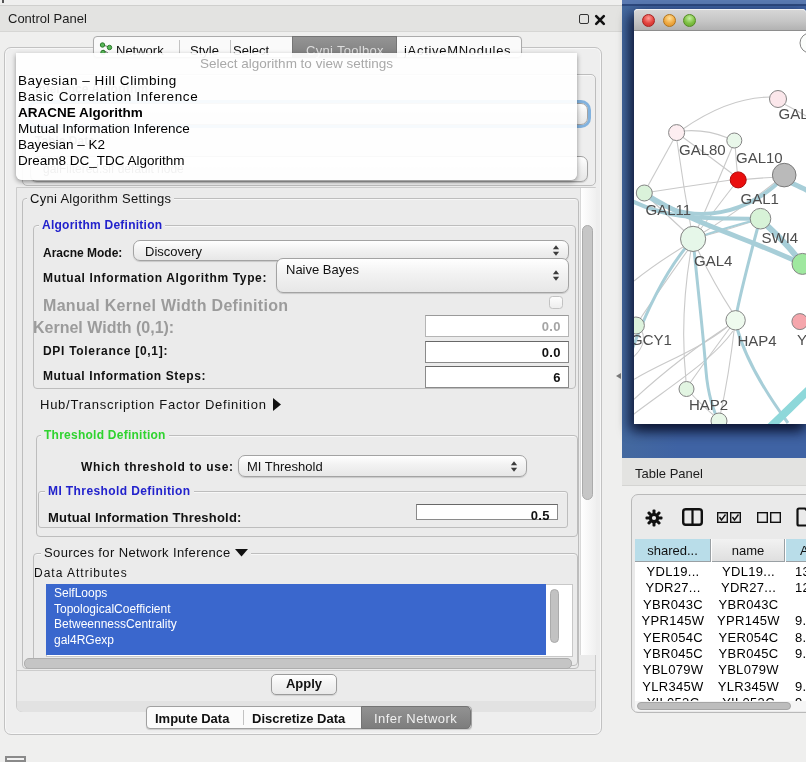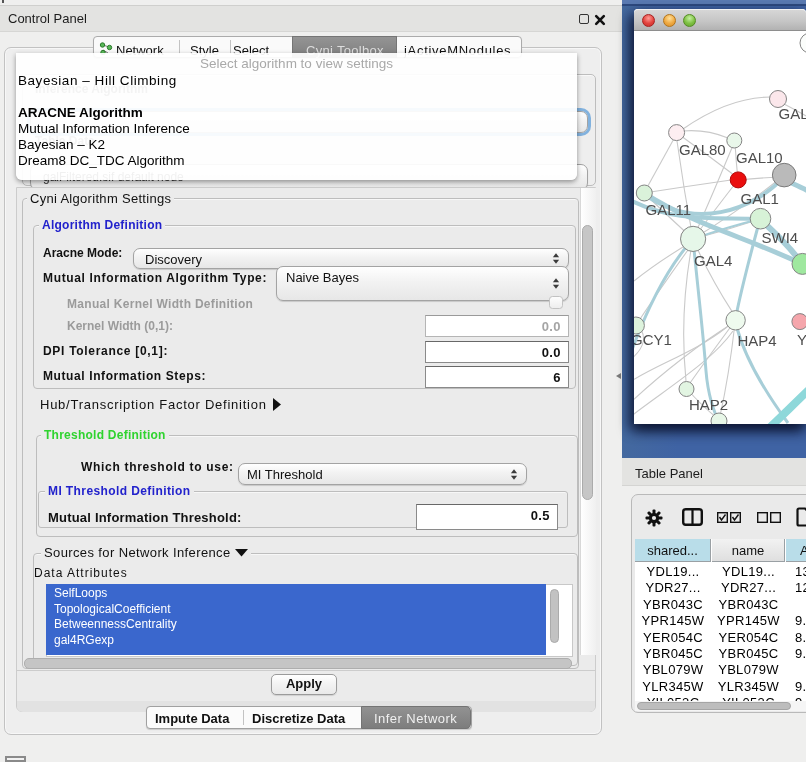--- a/index.html
+++ b/index.html
@@ -1,26 +1,26 @@
 <!DOCTYPE html>
 <html><head>
 <meta charset="utf-8">
 <style>
 * { margin:0; padding:0; box-sizing:border-box; }
 html,body { width:806px; height:762px; overflow:hidden; background:#efefee;
   font-family:"Liberation Sans", sans-serif; }
 .abs { position:absolute; }
 .lbl { font-size:12px; font-weight:bold; color:#111; white-space:nowrap; }
-.glbl { font-size:12px; font-weight:bold; color:#9b9b9b; white-space:nowrap;margin-left:24px; }
+.glbl { font-size:16px; font-weight:bold; color:#9b9b9b; white-space:nowrap; }
 .group { position:absolute; border:1px solid #bdbdbd; border-radius:5px;
   box-shadow:inset 0 1px 0 rgba(255,255,255,.6); }
 .gtitle { position:absolute; background:#ebebeb; padding:0 3px; font-size:13px; }
 .combo { position:absolute; border:1px solid #a3a3a3; border-radius:7px;
   background:linear-gradient(#ffffff,#f2f2f2 45%,#e7e7e7);
-  box-shadow:0 1px 1px rgba(0,0,0,.15); font-size:13px; color:#111;margin-top:8px; }
+  box-shadow:0 1px 1px rgba(0,0,0,.15); font-size:13px; color:#111; }
 .combo .ar { position:absolute; right:8px; top:50%; margin-top:-5.5px; width:8px; height:11px; }
 .tfield { position:absolute; border:1px solid #8a8a8a; border-top-color:#686868;
   background:#ffffff; font-size:13px; font-weight:bold; letter-spacing:0.4px; color:#111; text-align:right; }
 </style>
 </head>
 <body>
 
 <div class="abs" style="left:0;top:0;width:622px;height:762px;background:#efefee;"></div>
 <div class="abs" style="left:2px;top:0;width:2px;height:3px;background:#555;"></div>
 
@@ -80,21 +80,21 @@
 <div class="lbl abs" style="left:43px;top:271px;letter-spacing:0.65px;">Mutual Information Algorithm Type:</div>
 <div class="combo" style="left:276px;top:258px;width:293px;height:35px;">
   <span style="position:absolute;left:9px;top:3px;">Naive Bayes</span>
   <svg class="ar" viewBox="0 0 9 12">
       <path d="M4.5 0 L8 4.5 L1 4.5 Z" fill="#3b3b3b"></path>
       <path d="M4.5 12 L8 7.5 L1 7.5 Z" fill="#3b3b3b"></path>
     </svg>
 </div>
 <div class="glbl abs" style="left:43px;top:297px;letter-spacing:0.3px;">Manual Kernel Width Definition</div>
 <div class="abs" style="left:549px;top:296px;width:14px;height:13px;border:1px solid #c2c2c2;border-radius:3.5px;background:linear-gradient(#fdfdfd,#ededed);"></div>
-<div class="glbl abs" style="left:43px;top:319px;">Kernel Width (0,1):</div>
+<div class="glbl abs" style="left:33px;top:319px;">Kernel Width (0,1):</div>
 <div class="tfield" style="left:425px;top:315px;width:144px;height:22px;border-color:#b5b5b5;border-top-color:#9a9a9a;color:#a5a5a5;padding:3px 7px 0 0;">0.0</div>
 <div class="lbl abs" style="left:43px;top:344px;letter-spacing:0.7px;">DPI Tolerance [0,1]:</div>
 <div class="tfield" style="left:425px;top:341px;width:144px;height:22px;padding:3px 7px 0 0;">0.0</div>
 <div class="lbl abs" style="left:43px;top:369px;letter-spacing:0.6px;">Mutual Information Steps:</div>
 <div class="tfield" style="left:425px;top:366px;width:144px;height:22px;padding:3px 7px 0 0;">6</div>
 
 <div class="abs" style="left:40px;top:397px;font-size:13px;color:#111;letter-spacing:0.75px;">Hub/Transcription Factor Definition</div>
 <svg class="abs" style="left:272px;top:398px;" width="10" height="13" viewBox="0 0 10 13">
     <path d="M1 0 L9 6.5 L1 13 Z" fill="#111"></path>
   </svg>
@@ -105,21 +105,21 @@
 <div class="combo" style="left:238px;top:455px;width:289px;height:22px;padding-left:8px;">
   <span style="position:absolute;left:8px;top:3px;">MI Threshold</span>
   <svg class="ar" viewBox="0 0 9 12">
       <path d="M4.5 0 L8 4.5 L1 4.5 Z" fill="#3b3b3b"></path>
       <path d="M4.5 12 L8 7.5 L1 7.5 Z" fill="#3b3b3b"></path>
     </svg>
 </div>
 <div class="group" style="left:38px;top:491px;width:530px;height:37px;border-radius:3px;"></div>
 <div class="gtitle" style="left:45px;top:484px;color:#2222cc;font-weight:bold;font-size:12px;letter-spacing:0.4px;">MI Threshold Definition</div>
 <div class="lbl abs" style="left:48px;top:510px;font-size:13px;letter-spacing:0.2px;">Mutual Information Threshold:</div>
-<div class="tfield" style="left:416px;top:504px;width:142px;height:26px;padding:3px 7px 0 0;">0.5</div>
+<div class="tfield" style="left:416px;top:504px;width:142px;height:16px;padding:3px 7px 0 0;">0.5</div>
 
 <div class="group" style="left:33px;top:553px;width:545px;height:113px;border-radius:4px;"></div>
 <div class="gtitle" style="left:41px;top:545px;color:#111;font-size:13px;letter-spacing:0.38px;">Sources for Network Inference <span style="display:inline-block;vertical-align:0px;"><svg width="13" height="9" viewBox="0 0 13 9">
         <path d="M0 1 L13 1 L6.5 8.5 Z" fill="#111"></path>
       </svg></span></div>
 <div class="abs" style="left:34px;top:566px;font-size:12px;font-weight:normal;color:#111;letter-spacing:1px;">Data Attributes</div>
 <div class="abs" style="left:46px;top:584px;width:527px;height:73px;background:#ffffff;border:1px solid #c8c8c8;"></div>
 <div class="abs" style="left:46px;top:584px;width:500px;height:71px;background:#3a67cd;color:#fff;font-size:12px;line-height:15.5px;padding:2px 0 0 8px;">SelfLoops<br>TopologicalCoefficient<br>BetweennessCentrality<br>gal4RGexp</div>
 <div class="abs" style="left:550px;top:589px;width:9px;height:54px;background:#c2c2c2;border:1px solid #ababab;border-radius:5px;"></div>
 
@@ -136,21 +136,21 @@
 <div class="abs" style="left:155px;top:711px;font-size:13px;font-weight:bold;color:#111;">Impute Data</div>
 <div class="abs" style="left:252px;top:711px;font-size:13px;font-weight:bold;color:#111;">Discretize Data</div>
 <div class="abs" style="left:374px;top:711px;font-size:13px;color:#f0f0f0;letter-spacing:0.45px;">Infer Network</div>
 
 <div class="abs" style="left:5px;top:756px;width:21px;height:6px;border:2px solid #8a8a8a;background:#f2f2f2;"></div>
 
 <div class="abs" style="left:16px;top:53px;width:561px;height:127px;background:rgba(255,255,255,.93);border-radius:0 0 6px 6px;box-shadow:0 2px 5px rgba(0,0,0,.4);"></div>
 <div class="abs" style="left:16px;top:56px;width:561px;text-align:center;font-size:13.5px;color:#a9a9a9;">Select algorithm to view settings</div>
 <div class="abs" style="left:18px;top:73px;font-size:13.5px;color:#000;line-height:16px;">
 <span style="letter-spacing:0.55px;">Bayesian – Hill Climbing</span><br>
-<br>
+<span style="letter-spacing:0.65px;">Basic Correlation Inference</span><br>
 <b>ARACNE Algorithm</b><br>
 Mutual Information Inference<br>
 Bayesian – K2<br>
 Dream8 DC_TDC Algorithm
 </div>
 
 <div class="abs" style="left:622px;top:0;width:184px;height:458px;background:linear-gradient(90deg,#44699f,#3f63a4 30%,#3f63a4);"></div>
 <div class="abs" style="left:622px;top:0;width:184px;height:4px;background:#5a7ab2;"></div>
 <div class="abs" style="left:622px;top:4px;width:184px;height:2px;background:#2d4a80;"></div>
 

